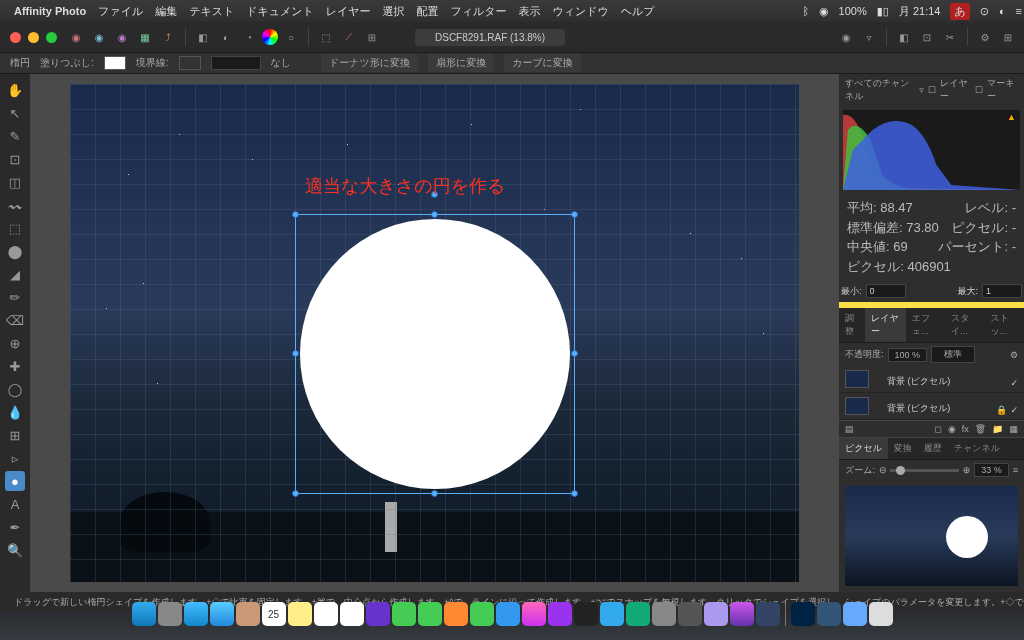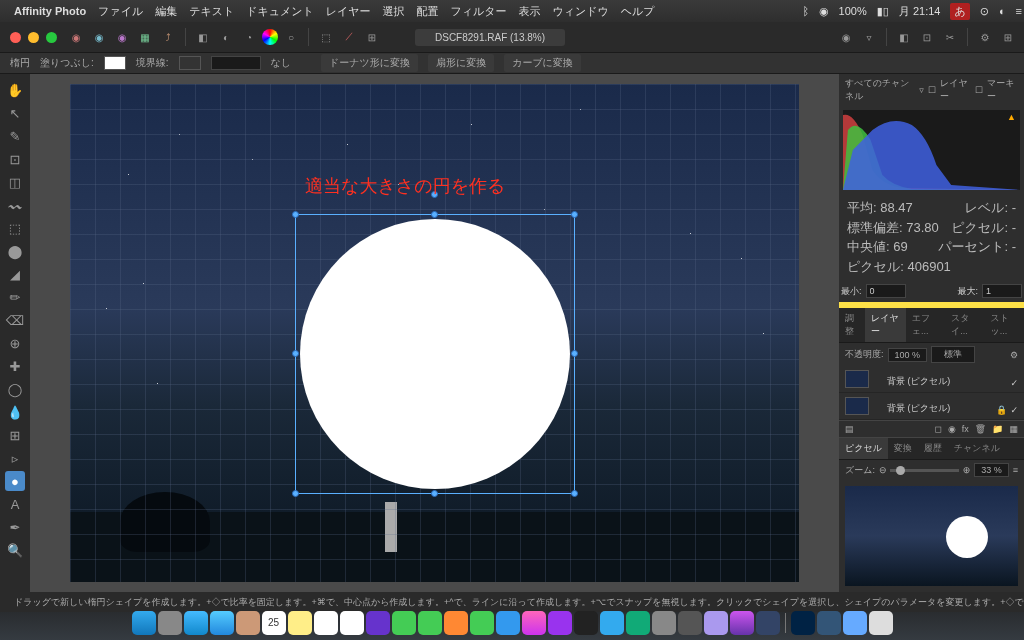--- a/index.html
+++ b/index.html
@@ -44,21 +44,21 @@
 .statrow{display:flex;justify-content:space-between}
 .inprow{display:flex;gap:4px;padding:4px 2px;align-items:center}
 .inprow input{width:40px;background:#1a1a1a;border:1px solid #444;color:#ccc;font-size:9px;padding:1px 3px}
 .layer-panel{flex:1;display:flex;flex-direction:column;border-top:6px solid #fde047}
 .layer-item{display:flex;align-items:flex-end;padding:4px 6px;gap:18px;border-bottom:1px solid #252525}
 .lthumb{width:24px;height:18px;background:#1a2a4a;border:1px solid #555}
 .nav-panel{border-top:1px solid #444}
 .navprev{height:100px;margin:6px;background:linear-gradient(180deg,#1a2a4a 0%,#2a3a5a 50%,#0a1520 100%);position:relative}
 .navprev .nc{position:absolute;top:30px;right:30px;width:42px;height:42px;background:#fff;border-radius:50%}
 .status{position:absolute;bottom:28px;left:0;right:0;height:20px;background:#2a2a2a;padding:4px 14px;font-size:9px;color:#aaa;overflow:hidden;white-space:nowrap}
-.dock{position:absolute;bottom:0;left:0;right:0;height:28px;background:linear-gradient(rgba(40,50,60,.3),rgba(60,70,80,.6));display:flex;justify-content:center;align-items:center;padding-bottom:7px;gap:2px}
+.dock{position:absolute;bottom:0;left:0;right:0;height:28px;background:linear-gradient(rgba(40,50,60,.3),rgba(60,70,80,.6));display:flex;justify-content:center;align-items:flex-end;padding-bottom:14px;gap:2px}
 .dock .di{width:24px;height:24px;border-radius:5px;background:linear-gradient(#6af,#26a)}
 .chrow{display:flex;align-items:center;padding:3px 6px;gap:4px;font-size:9px;color:#aaa}
 </style>
 </head>
 <body>
 
 <div class="menubar">
   <span class="apple"></span>
   <span class="app">Affinity Photo</span>
   <span class="m">ファイル</span>

